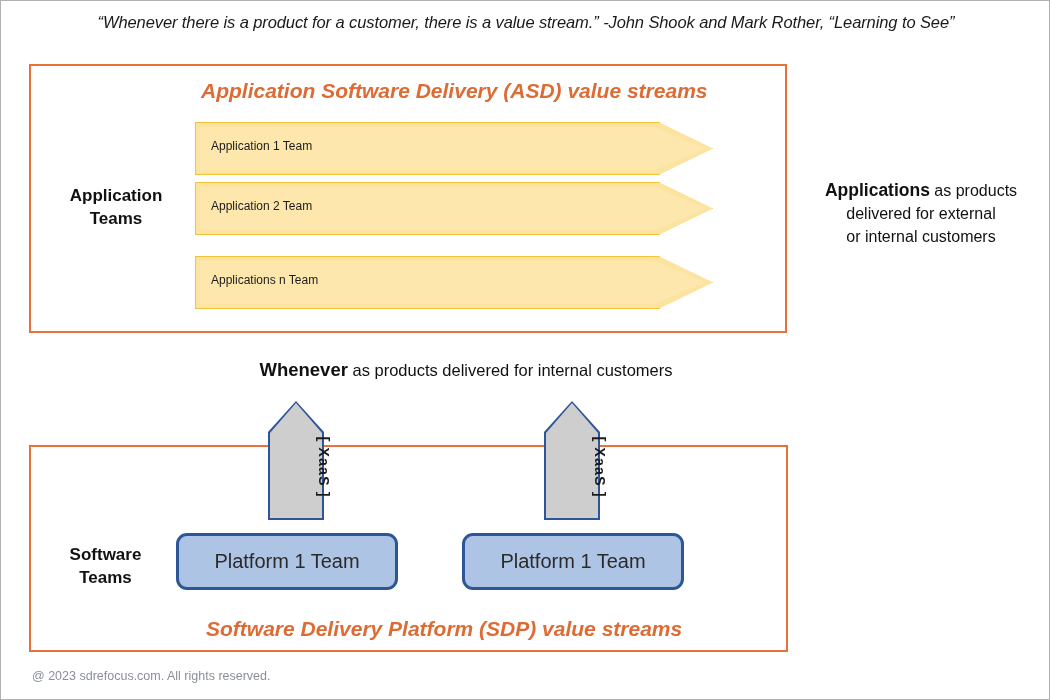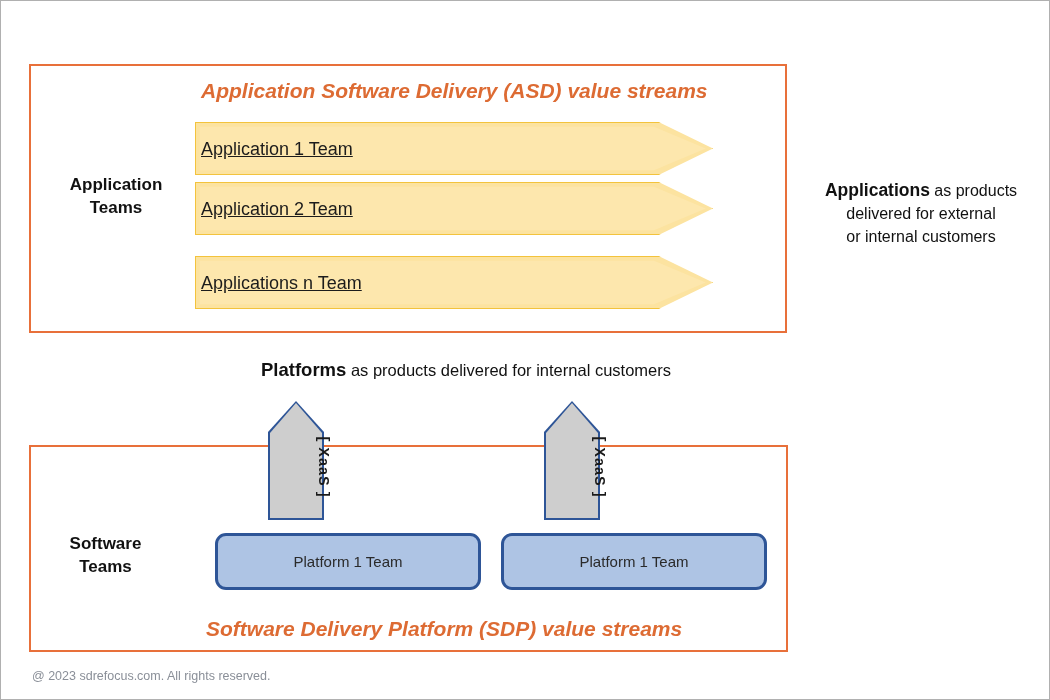--- a/index.html
+++ b/index.html
@@ -56,20 +56,21 @@
   #sdp-title { left: 205px; top: 616px; }
 
   
   .side-label {
     position: absolute;
     font-weight: bold;
     font-size: 17px;
     color: #111111;
     text-align: center;
     line-height: 1.35;
+    margin-top: 11px;
   }
   #app-teams-label { left: 40px; top: 173px; width: 150px; }
   #platform-teams-label { left: 32px; top: 532px; width: 145px; }
 
   
   .app-arrow {
     position: absolute;
     left: 194px;
     width: 518px;
     height: 53px;
@@ -85,25 +86,24 @@
     position: absolute;
     left: 194px;
     width: 518px;
     height: 53px;
     background: #FDE7AD;
     -webkit-clip-path: polygon(0.9% 9%, 88.6% 9%, 98.6% 50%, 88.6% 91%, 0.9% 91%);
     clip-path: polygon(0.9% 9%, 88.6% 9%, 98.6% 50%, 88.6% 91%, 0.9% 91%);
   }
   .app-arrow-label {
     position: absolute;
-    left: 200px;
-    font-size: 18px;
+    left: 210px;
+    font-size: 12px;
     color: #1c1c1c;
     white-space: nowrap;
-    text-decoration: underline;
   }
   #app-arrow-1, #app-arrow-1-inner { top: 121px; }
   #app-arrow-2, #app-arrow-2-inner { top: 181px; }
   #app-arrow-3, #app-arrow-3-inner { top: 255px; }
   #app-label-1 { top: 138px; }
   #app-label-2 { top: 198px; }
   #app-label-3 { top: 272px; }
 
   
   .side-note {
@@ -162,51 +162,51 @@
   #xaas-1-fill   { left: 269px; top: 402px; }
   #xaas-1-label  { left: 263px; top: 438px; }
   #xaas-2-border { left: 543px; top: 400px; }
   #xaas-2-fill   { left: 545px; top: 402px; }
   #xaas-2-label  { left: 539px; top: 438px; }
 
   
   .platform-box {
     position: absolute;
     top: 532px;
-    width: 266px;
+    width: 222px;
     height: 57px;
     background: #AEC4E4;
     border: 3px solid #2E5597;
     border-radius: 11px;
     box-sizing: border-box;
     display: flex;
     align-items: center;
     justify-content: center;
-    font-size: 15px;
+    font-size: 20px;
     color: #2a2a2a;
-    margin-left: 39px;
   }
   #platform-box-1 { left: 175px; }
   #platform-box-2 { left: 461px; }
 
   
   #footer {
     position: absolute;
     left: 31px;
     top: 668px;
     font-size: 12.5px;
     color: #8a8f98;
     text-align: right;
   }
 </style>
 </head>
 <body>
 
 <div id="canvas">
 
+  <div class="quote">“Whenever there is a product for a customer, there is a value stream.” -John Shook and Mark Rother, “Learning to See”</div>
 
   <div class="stream-box" id="asd-box"></div>
 
   <div class="stream-title" id="asd-title">Application Software Delivery (ASD) value streams</div>
 
   <div class="side-label" id="app-teams-label">
     <div>Application</div>
     <div>Teams</div>
   </div>
 
@@ -222,21 +222,21 @@
   <div class="app-arrow-inner" id="app-arrow-3-inner"></div>
   <div class="app-arrow-label" id="app-label-3">Applications n Team</div>
 
   <div class="side-note">
     <b>Applications</b><span> as products</span><br>
     <span>delivered for external</span><br>
     <span>or internal customers</span>
   </div>
 
   <div id="platforms-caption">
-    <b>Platforms</b><span> as products delivered for internal customers</span>
+    <b>Whenever</b><span> as products delivered for internal customers</span>
   </div>
 
   <div class="stream-box" id="sdp-box"></div>
 
   <div class="xaas-border" id="xaas-1-border"></div>
   <div class="xaas-fill" id="xaas-1-fill"></div>
   <div class="xaas-label" id="xaas-1-label">[ XaaS ]</div>
 
   <div class="xaas-border" id="xaas-2-border"></div>
   <div class="xaas-fill" id="xaas-2-fill"></div>

